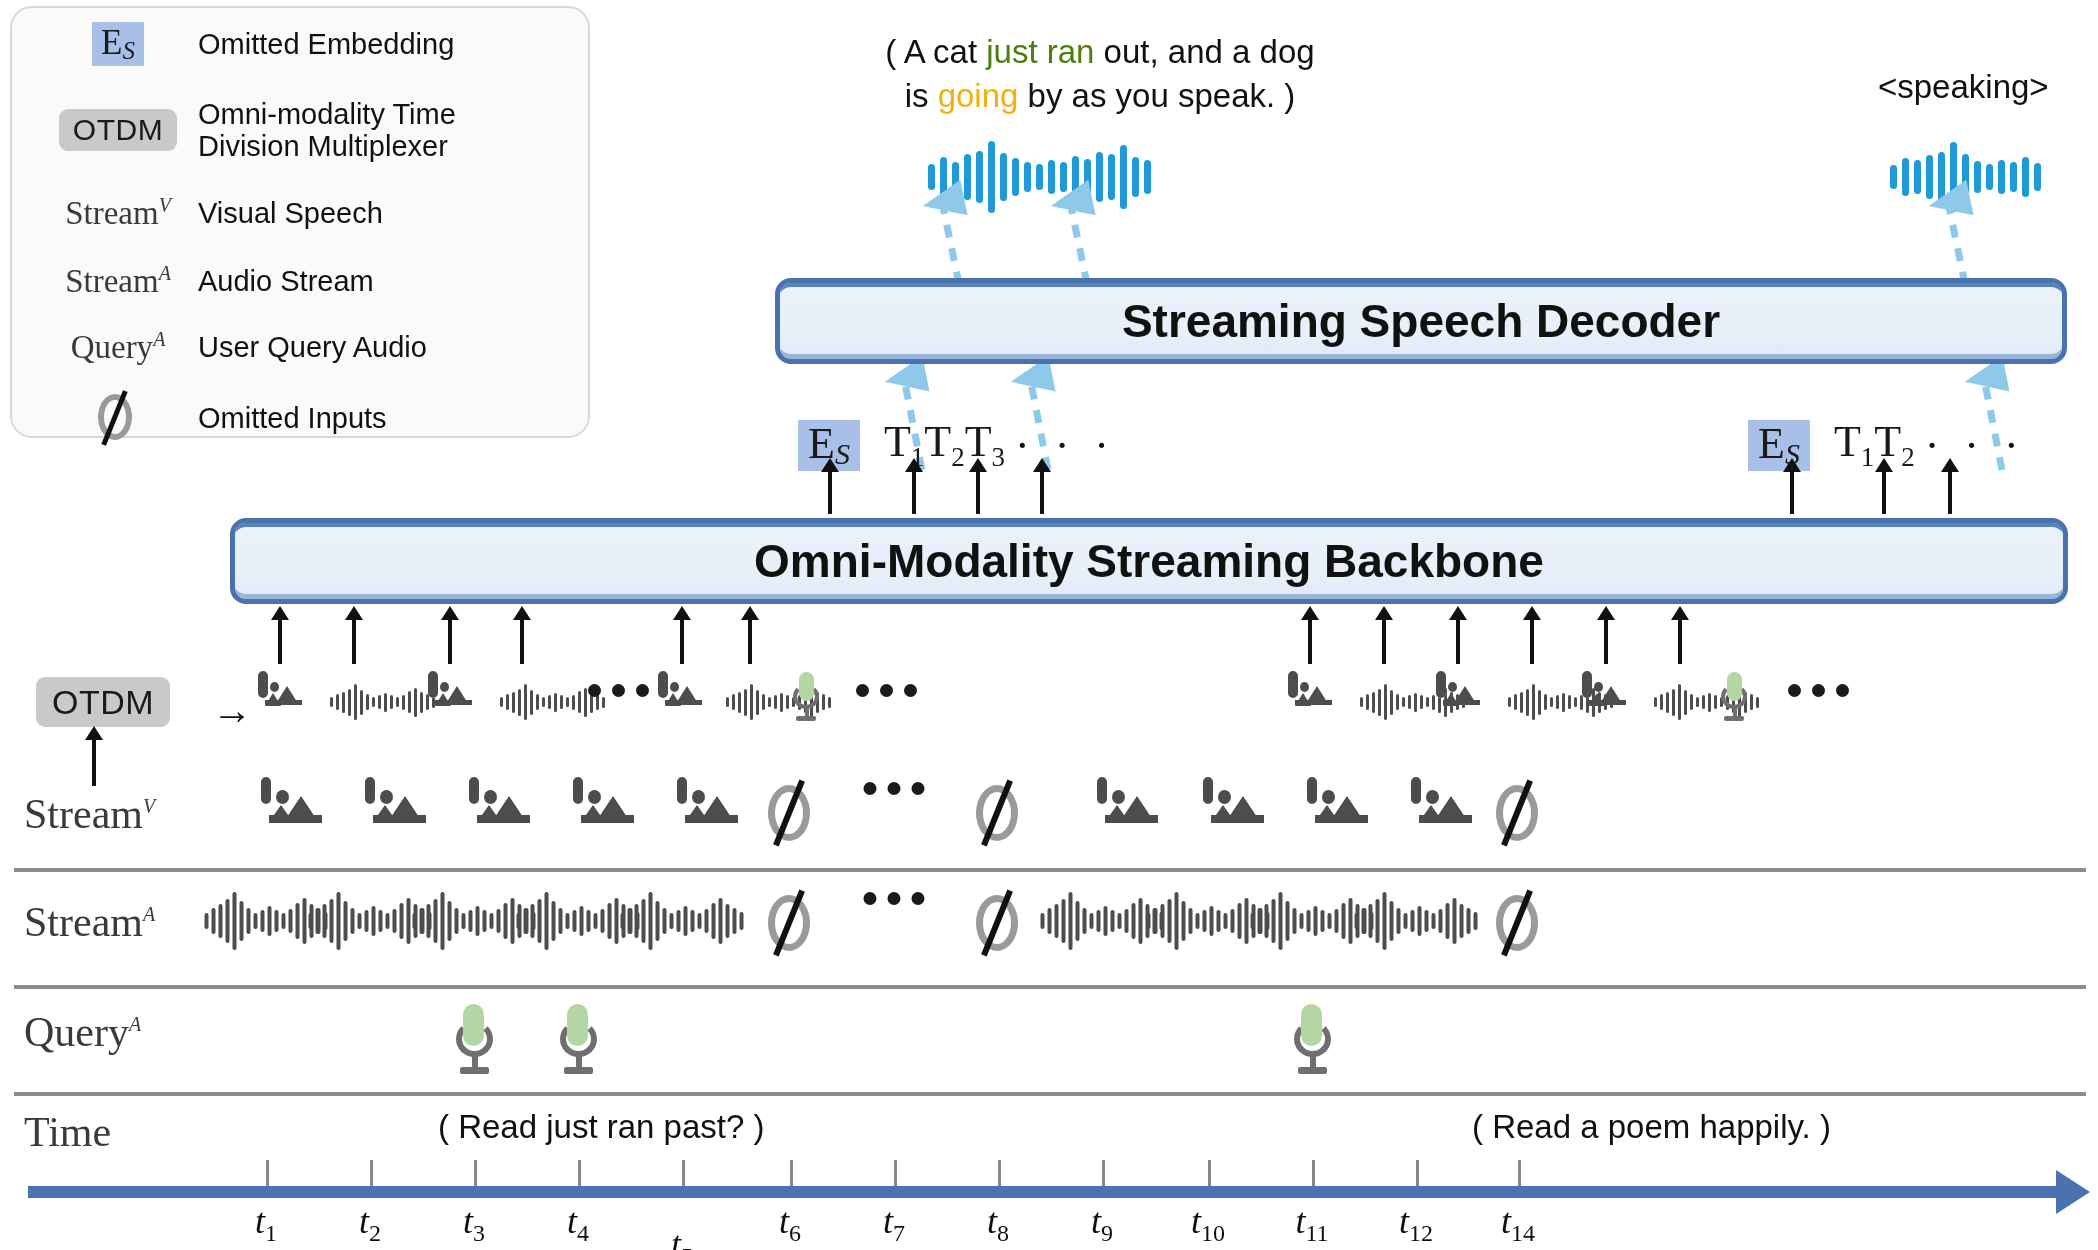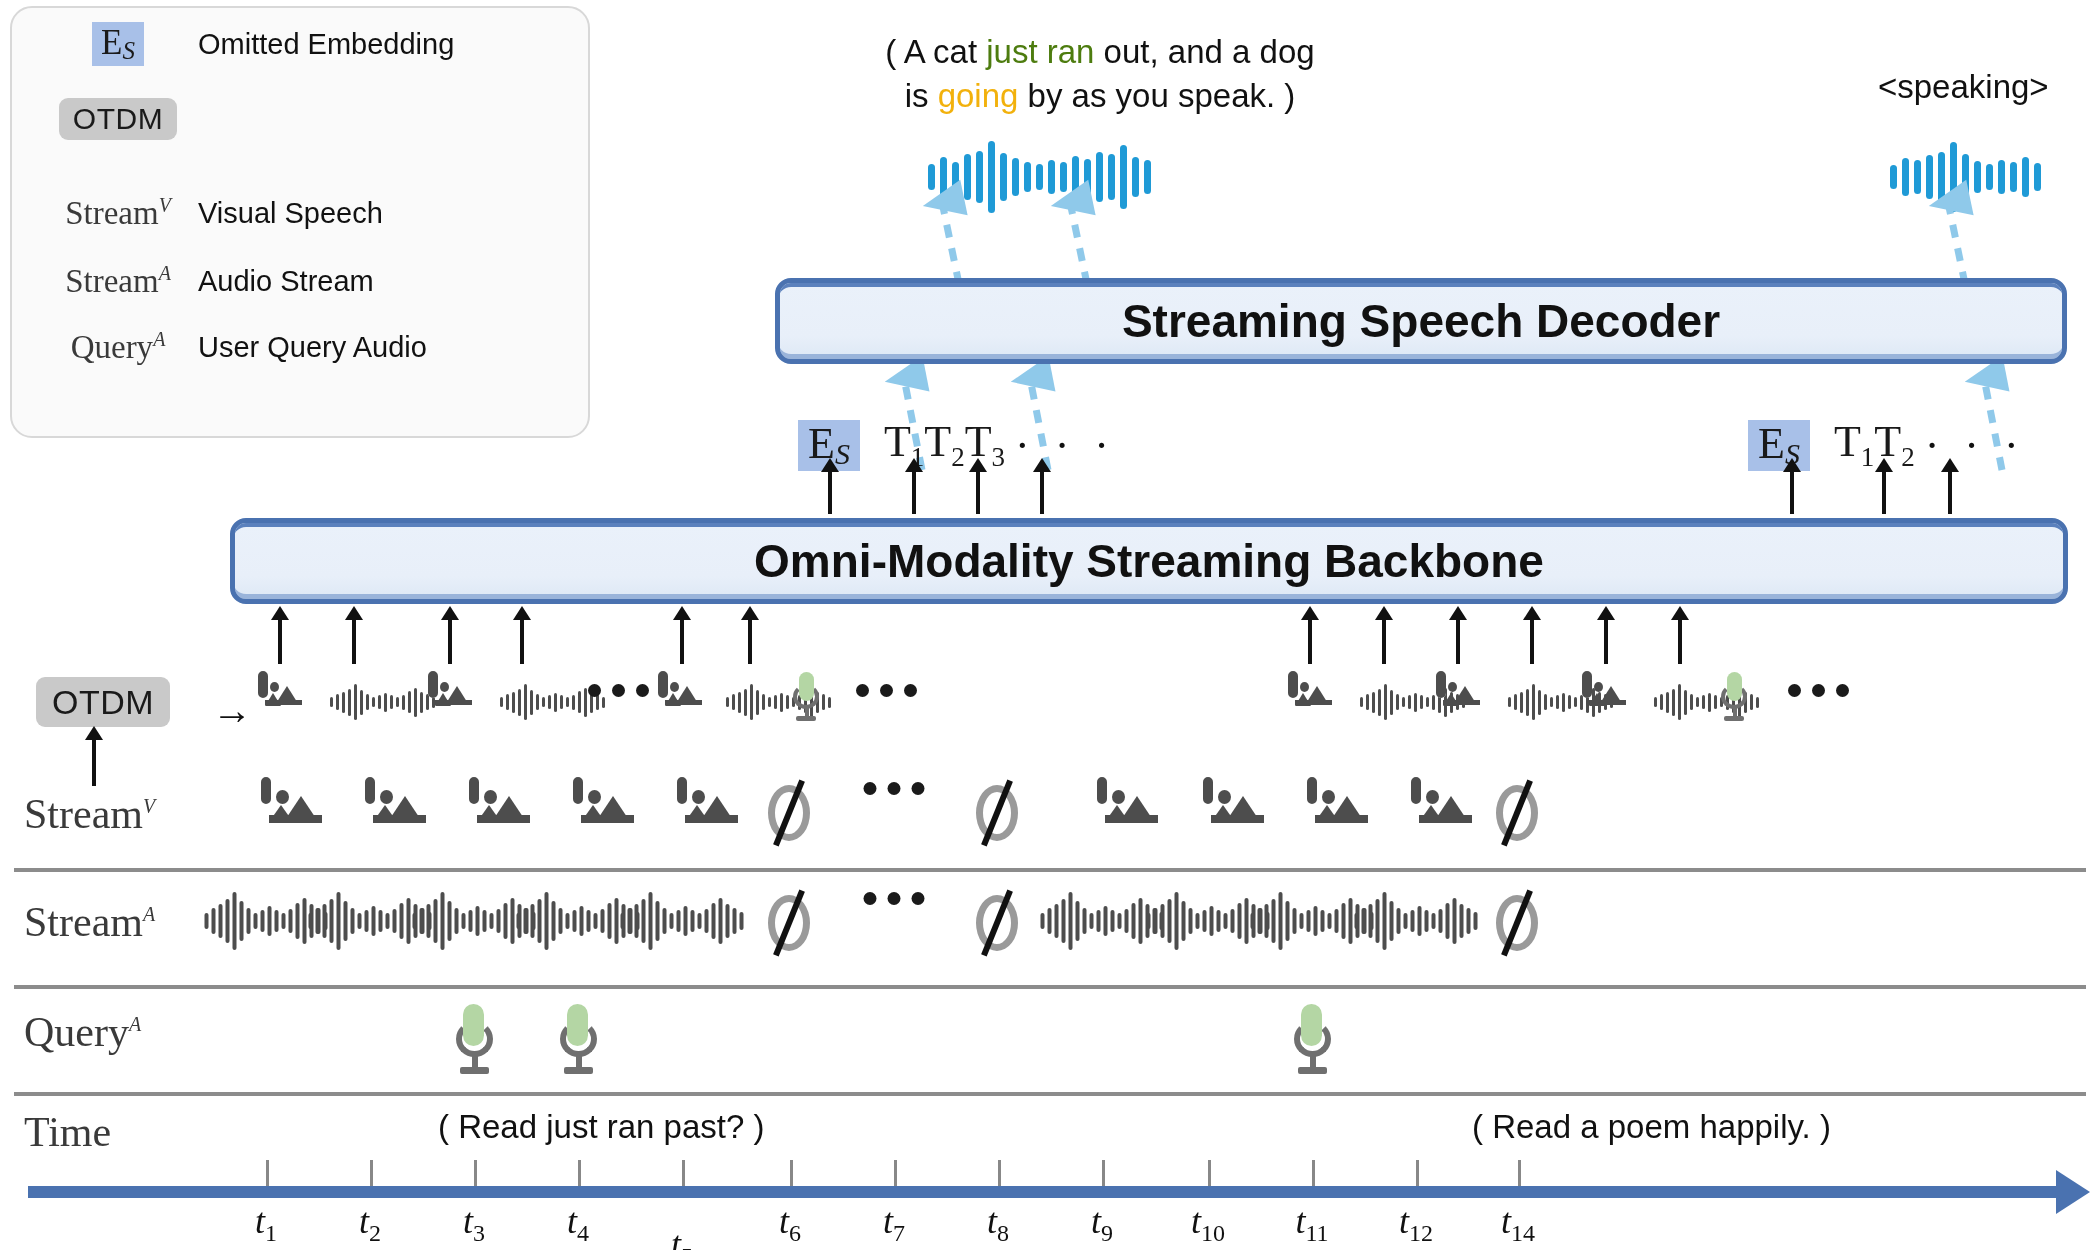--- a/index.html
+++ b/index.html
@@ -94,20 +94,24 @@
     <div class="leg-key">
       <span class="chip-es"><span>E</span><i>S</i></span>
     </div>
     <div class="leg-txt">Omitted Embedding</div>
   </div>
 
   <div class="leg-row" style="top:90px;">
     <div class="leg-key">
       <span class="chip-otdm">OTDM</span>
     </div>
+    <div class="leg-txt">
+      <div>Omni-modality Time</div>
+      <div>Division Multiplexer</div>
+    </div>
   </div>
 
   <div class="leg-row" style="top:186px;">
     <div class="leg-key">
       <span class="mathlbl"><span>Stream</span><sup>V</sup></span>
     </div>
     <div class="leg-txt">Visual Speech</div>
   </div>
 
   <div class="leg-row" style="top:254px;">
@@ -117,20 +121,29 @@
     <div class="leg-txt">Audio Stream</div>
   </div>
 
   <div class="leg-row" style="top:320px;">
     <div class="leg-key">
       <span class="mathlbl"><span>Query</span><sup>A</sup></span>
     </div>
     <div class="leg-txt">User Query Audio</div>
   </div>
 
+  <div class="leg-row" style="top:384px;">
+    <div class="leg-key">
+      <span class="nullsym">
+          <span class="o"></span>
+          <span class="s"></span>
+        </span>
+    </div>
+    <div class="leg-txt">Omitted Inputs</div>
+  </div>
 </div>
 
 <div class="abs cap" style="left:810px;top:30px;width:580px;">
   <span>( A cat </span><span class="c-blue">just ran</span><span> out, and a dog</span><br>
   <span>is </span><span class="c-gold">going</span><span> by as you speak. )</span>
 </div>
 
 <div class="abs speaking" style="left:1878px;top:68px;">&lt;speaking&gt;</div>
 
 <div class="abs bwave" id="bwaveL" style="left:928px;top:140px;">

